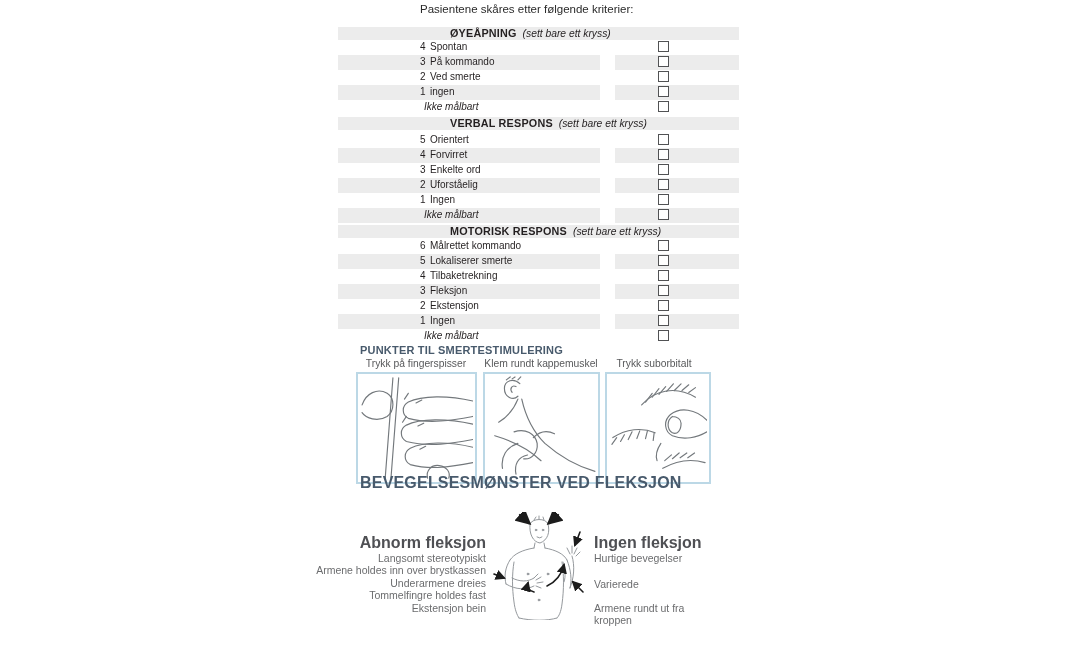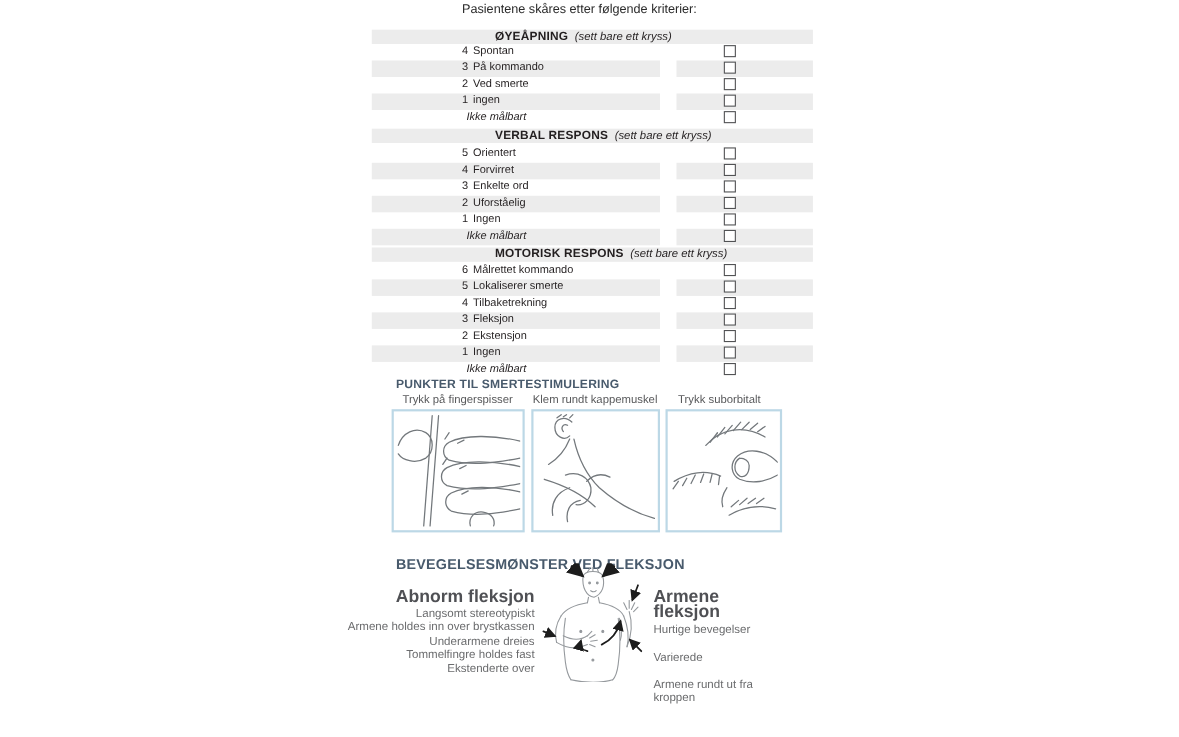--- a/index.html
+++ b/index.html
@@ -38,21 +38,21 @@
   .cb{
     position:absolute;z-index:1;left:320px;top:1px;width:11px;height:11px;
     border:1.5px solid #515254;background:#fff;
   }
   
   .pain-title{position:absolute;left:360px;top:344px;font-size:11px;font-weight:bold;color:var(--slate);letter-spacing:.2px;}
   .cap{position:absolute;top:358px;transform:translateX(-50%);font-size:10.3px;color:#58595b;white-space:nowrap;}
   .imgbox{position:absolute;top:372px;height:112px;border:2px solid var(--imgborder);background:#fff;padding:2px;}
   .imgbox svg{width:100%;height:100%;}
   
-  .flex-title{position:absolute;left:360px;top:474px;font-size:13px;font-weight:bold;color:var(--slate);letter-spacing:.2px;margin-top:31px;}
+  .flex-title{position:absolute;left:360px;top:474px;font-size:16px;font-weight:bold;color:var(--slate);letter-spacing:.2px;}
   .col{position:absolute;font-size:10.5px;color:var(--gray-text);line-height:12.4px;}
   .col .chead{font-size:16px;font-weight:bold;color:var(--gray-bold);line-height:14px;margin-bottom:2px;margin-top:16px;}
   .col-ab{left:316px;top:520px;width:170px;text-align:right;}
   .col-no{left:594px;top:520px;width:112px;text-align:left;}
   .col-no .gap1{margin-top:14px;}
   .col-no .gap2{margin-top:11px;}
   .figure{position:absolute;left:492px;top:512px;width:94px;height:108px;}
   .sk{stroke:#73787c;fill:none;stroke-width:1.2;stroke-linecap:round;stroke-linejoin:round;}
   .body-ln{stroke:#95999d;fill:none;stroke-width:1;stroke-linecap:round;stroke-linejoin:round;}
   .arrow{stroke:#1c1c1c;fill:none;stroke-width:1.6;stroke-linecap:round;}
@@ -232,21 +232,21 @@
   </div>
 
   <div class="flex-title">BEVEGELSESMØNSTER VED FLEKSJON</div>
 
   <div class="col col-ab">
     <div class="chead">Abnorm fleksjon</div>
     <div>Langsomt stereotypiskt</div>
     <div>Armene holdes inn over brystkassen</div>
     <div>Underarmene dreies</div>
     <div>Tommelfingre holdes fast</div>
-    <div>Ekstenderte over</div>
+    <div>Ekstensjon bein</div>
   </div>
 
   <div class="figure">
     <svg viewBox="0 0 94 108">
       <defs>
         <marker id="ah4" viewBox="0 0 10 10" refX="8" refY="5" markerWidth="6.5" markerHeight="6.5" orient="auto-start-reverse">
           <path d="M0,0 L10,5 L0,10 z" fill="#1c1c1c"></path>
         </marker>
       </defs>
       <g class="body-ln">
@@ -288,19 +288,19 @@
         <path class="arrow" d="M2,62 L12,66" marker-end="url(#ah4)"></path>
         <path class="arrow" d="M42,80 Q34,78 36,71" marker-end="url(#ah4)"></path>
         <path class="arrow" d="M55,74 Q68,68 72,53" marker-end="url(#ah4)"></path>
         <path class="arrow" d="M88,20 L83,33" marker-end="url(#ah4)"></path>
         <path class="arrow" d="M91,80 L81,70" marker-end="url(#ah4)"></path>
       </g>
     </svg>
   </div>
 
   <div class="col col-no">
-    <div class="chead">Armene fleksjon</div>
+    <div class="chead">Ingen fleksjon</div>
     <div>Hurtige bevegelser</div>
     <div class="gap1">Varierede</div>
     <div class="gap2">Armene rundt ut fra kroppen</div>
   </div>
 
 </div>
 
 </body></html>

